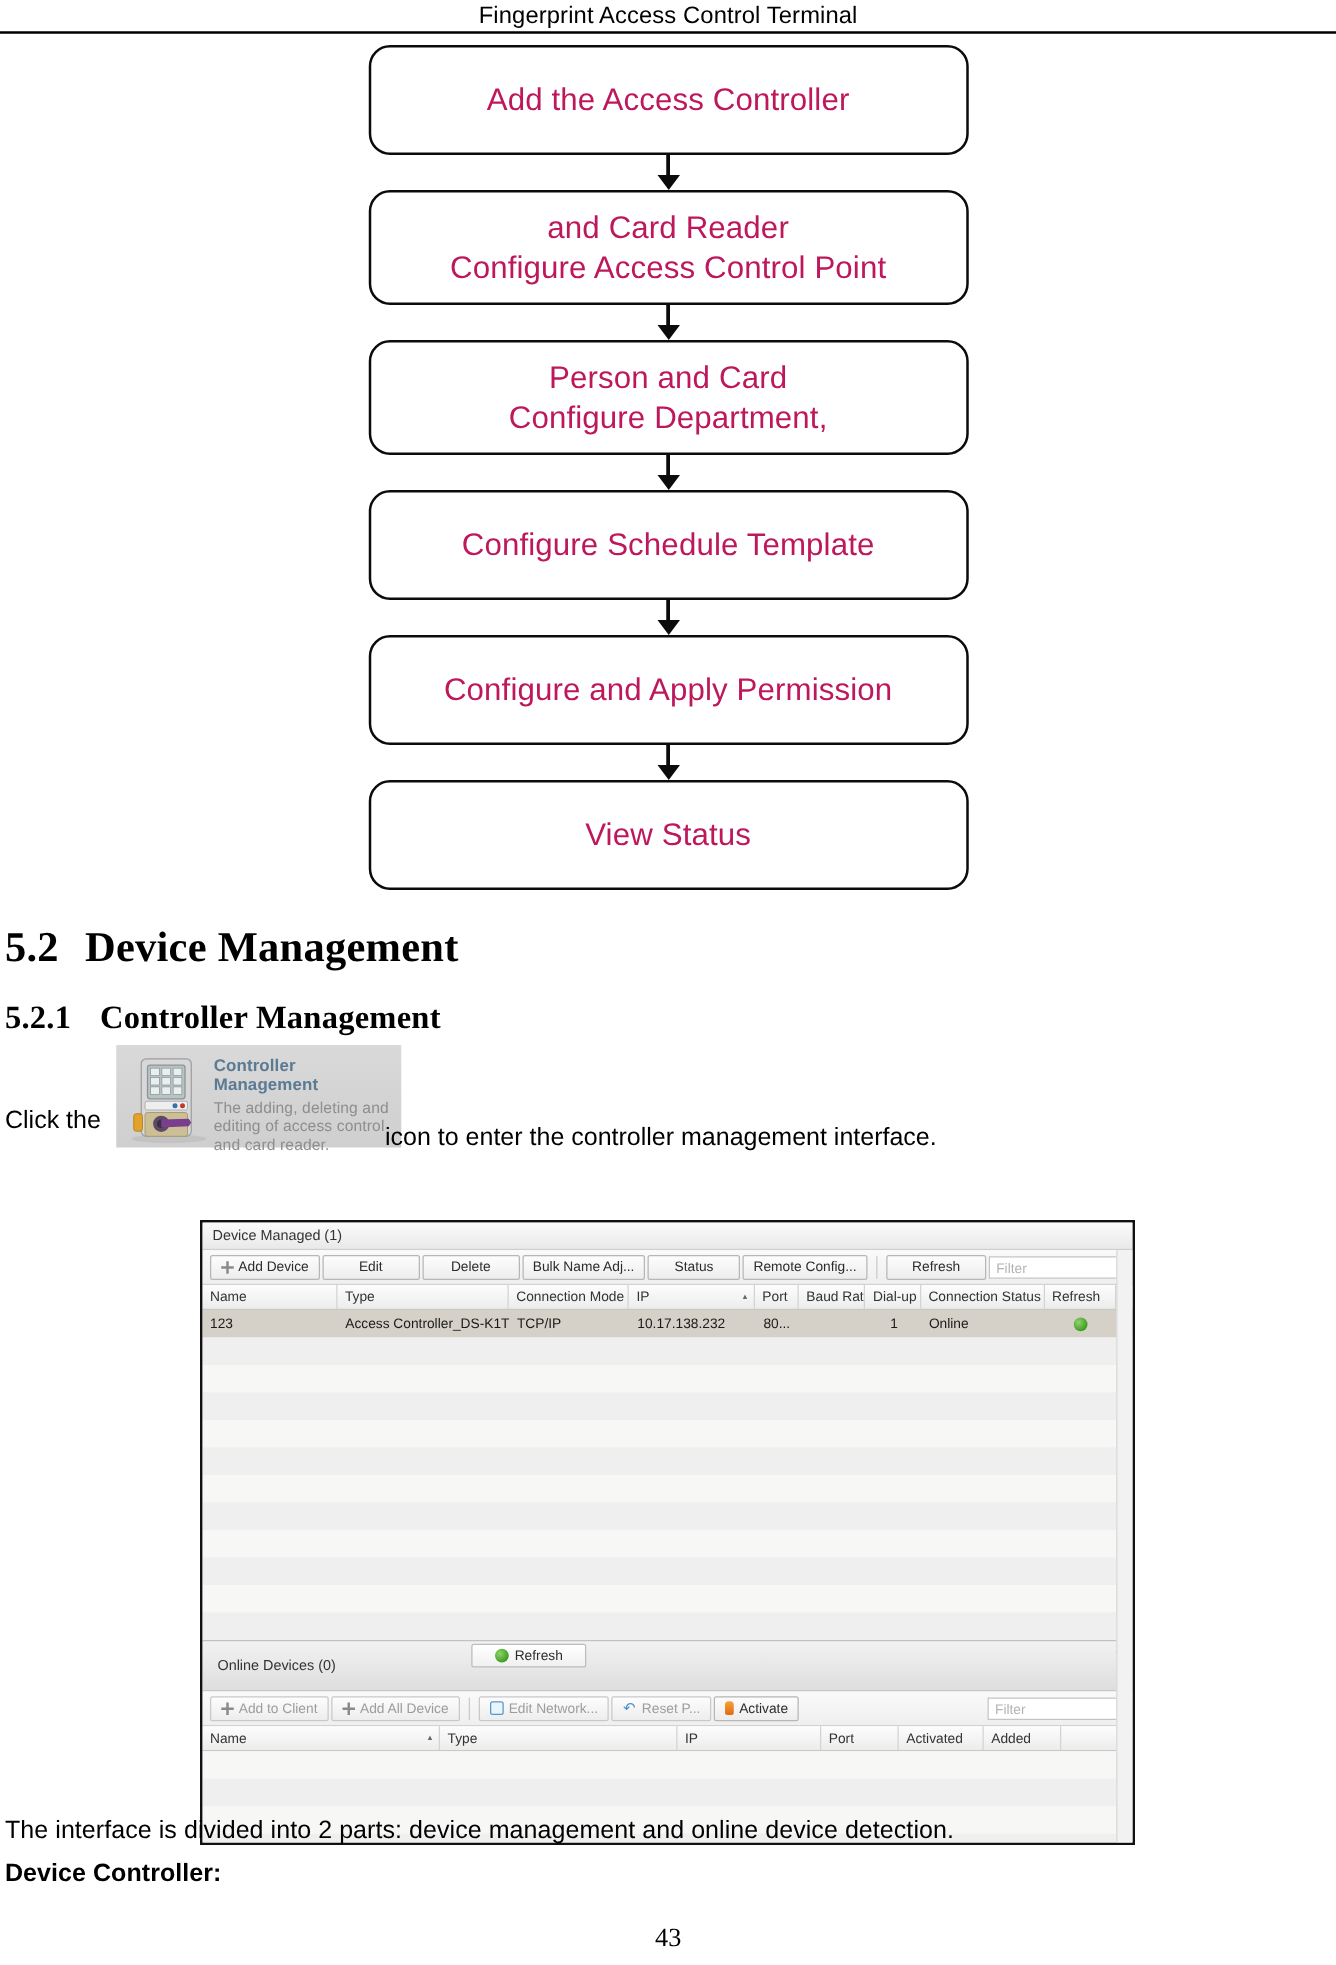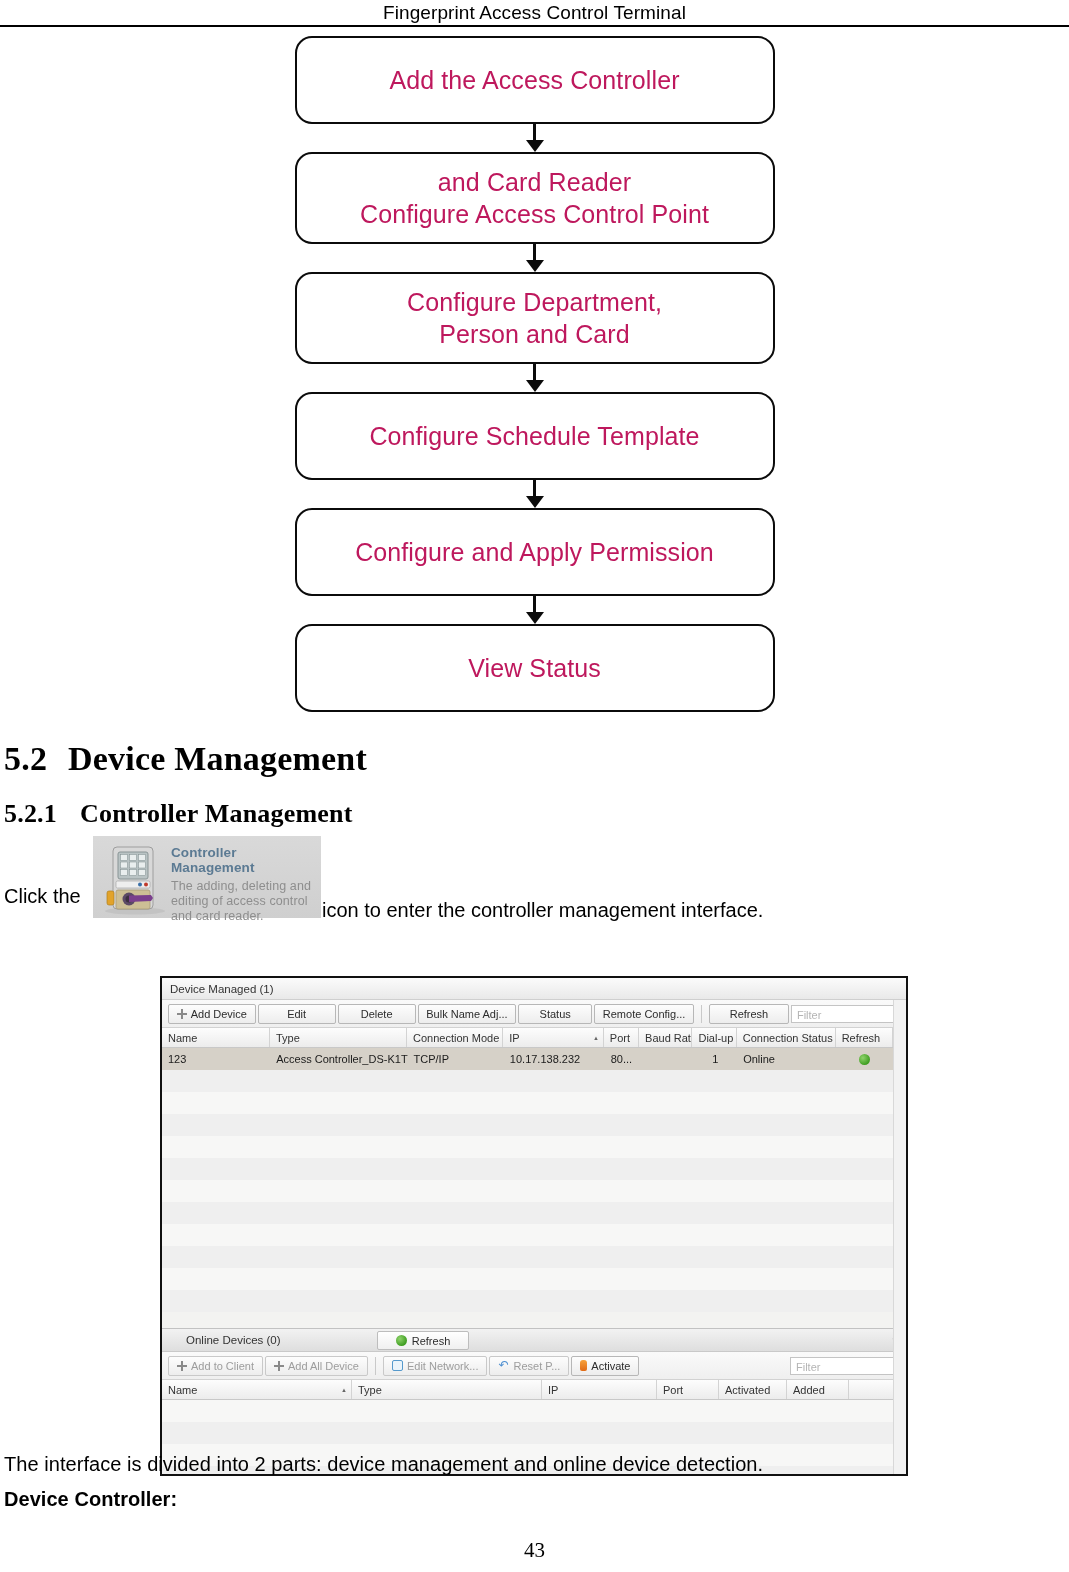--- a/index.html
+++ b/index.html
@@ -105,21 +105,21 @@
     height: 92px;
   }
   .click-text-pre {
     position: absolute;
     left: 4px;
     bottom: 17px;
     font-size: 20px;
   }
   .click-text-post {
     position: absolute;
-    left: 322px;
+    left: 308px;
     bottom: 3px;
     font-size: 20px;
   }
   .tile {
     position: absolute;
     left: 93px;
     top: 3px;
     width: 228px;
     height: 82px;
     background: #d4d4d4;
@@ -298,32 +298,31 @@
     overflow: hidden;
   }
   .data-row .cell.center { justify-content: center; padding-left: 0; }
 
   .empty-rows { }
   .empty-row { height: 22px; }
   .empty-row.odd  { background: #efefef; }
   .empty-row.even { background: #f7f7f6; }
 
   .online-header {
-    height: 24px;
+    height: 41px;
     background: linear-gradient(180deg,#f2f2f2 0%, #dedede 100%);
     border-top: 1px solid #c2c2c2;
     border-bottom: 1px solid #c9c9c9;
     display: flex;
     align-items: center;
     font-size: 11.5px;
     color: #333;
-    padding-left: 24px;
+    padding-left: 12px;
     box-sizing: border-box;
     position: relative;
-    margin-top: 16px;
   }
   .online-header .refresh-btn {
     position: absolute;
     left: 215px;
     top: 2px;
     height: 19px;
     width: 92px;
     border: 1px solid #bdbdbd;
     border-radius: 2px;
     background: linear-gradient(180deg,#ffffff 0%,#f0f0f0 100%);
@@ -388,22 +387,22 @@
     </div>
   </div>
 
   <div class="flow-arrow">
     <div class="stem"></div>
       <div class="head"></div>
   </div>
 
   <div class="flow-box h2line">
     <div>
+      <div>Person and Card</div>
       <div>Configure Department,</div>
-      <div>Person and Card</div>
     </div>
   </div>
 
   <div class="flow-arrow">
     <div class="stem"></div>
       <div class="head"></div>
   </div>
 
   <div class="flow-box h1line">
     <span>Configure Schedule Template</span>

